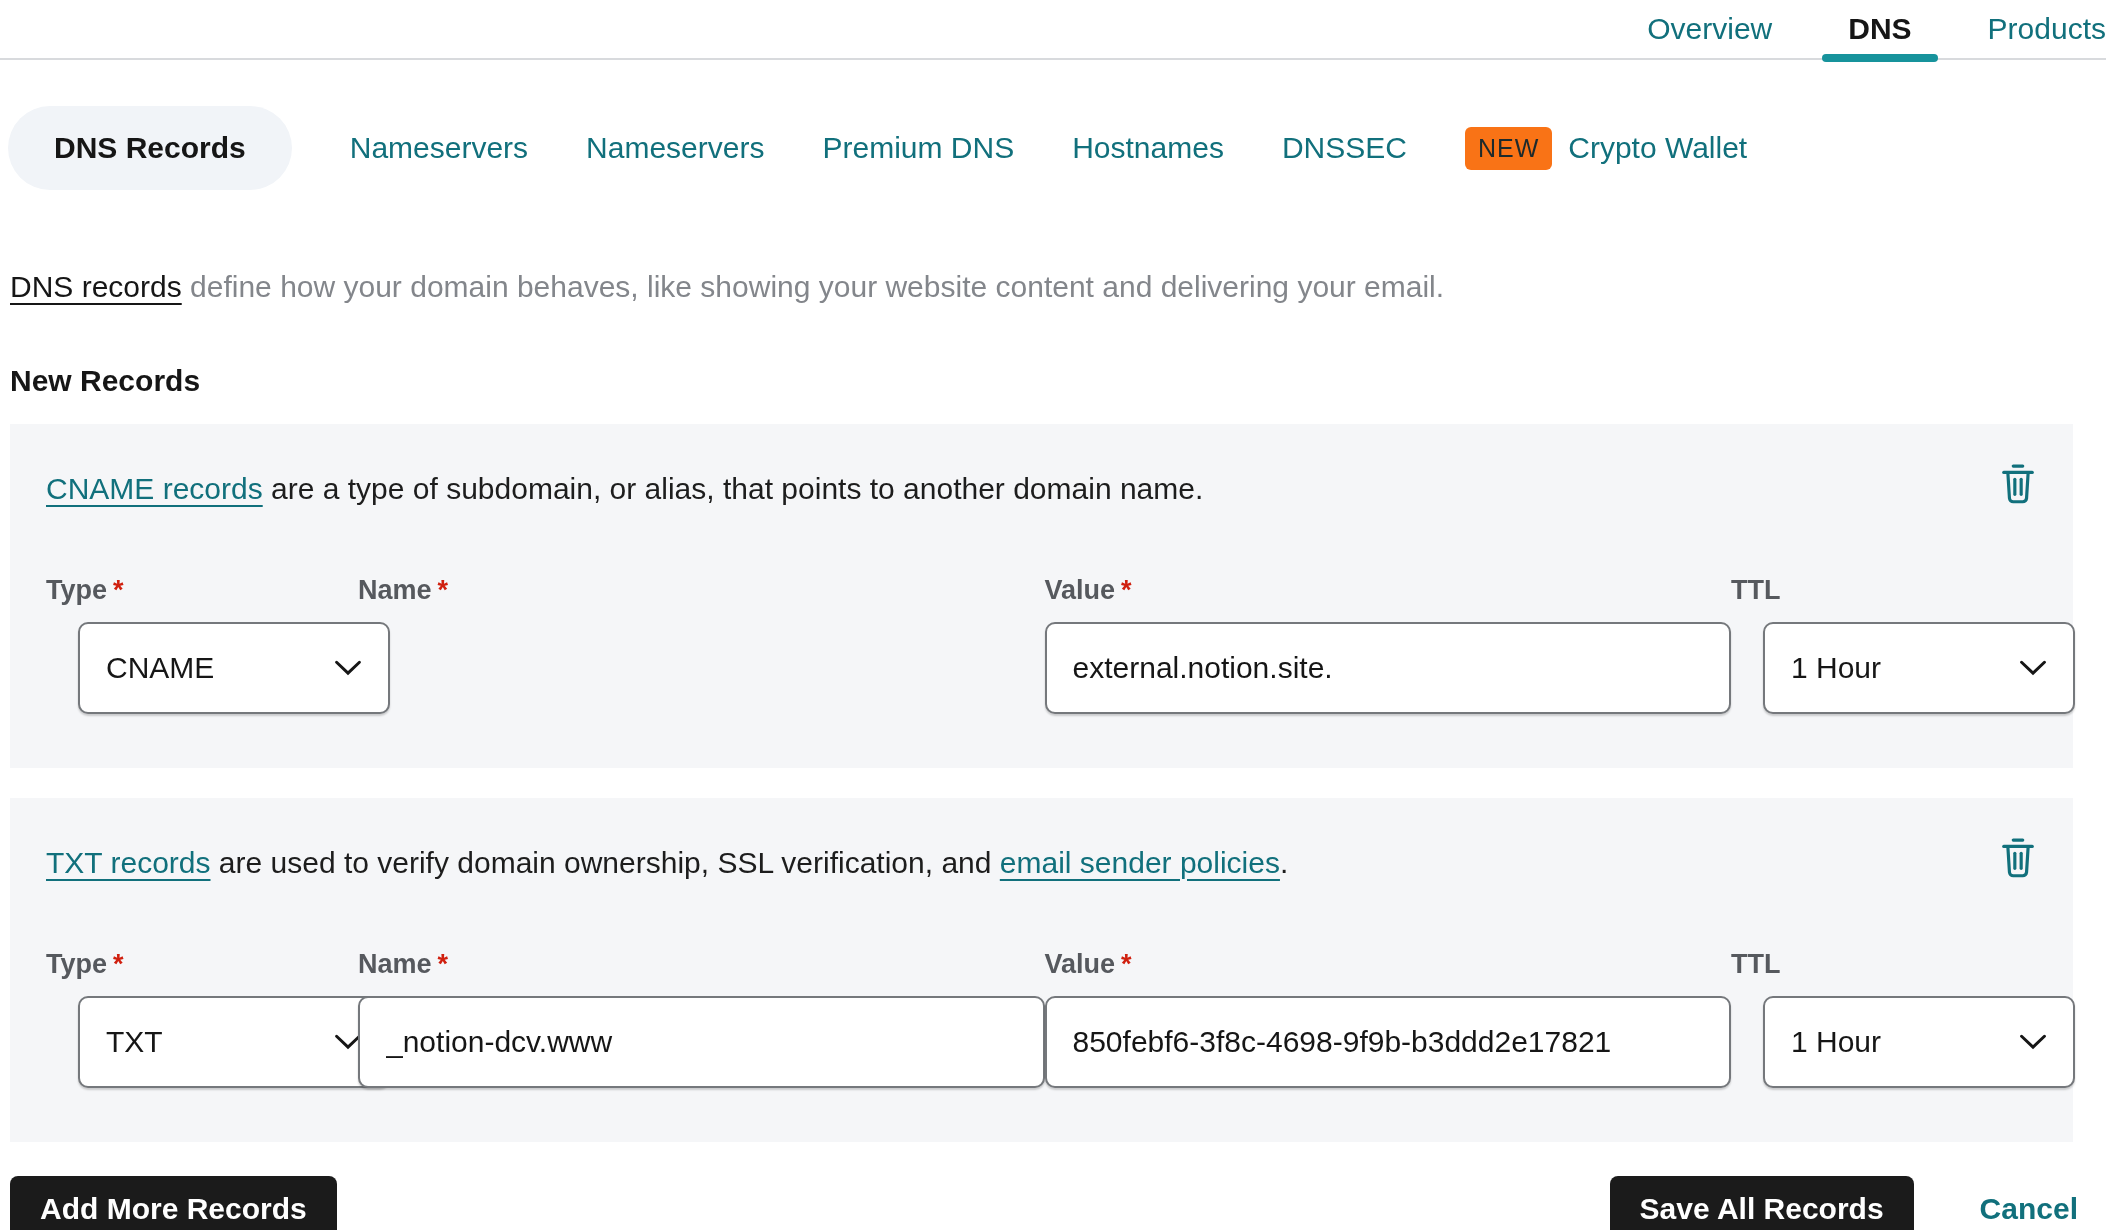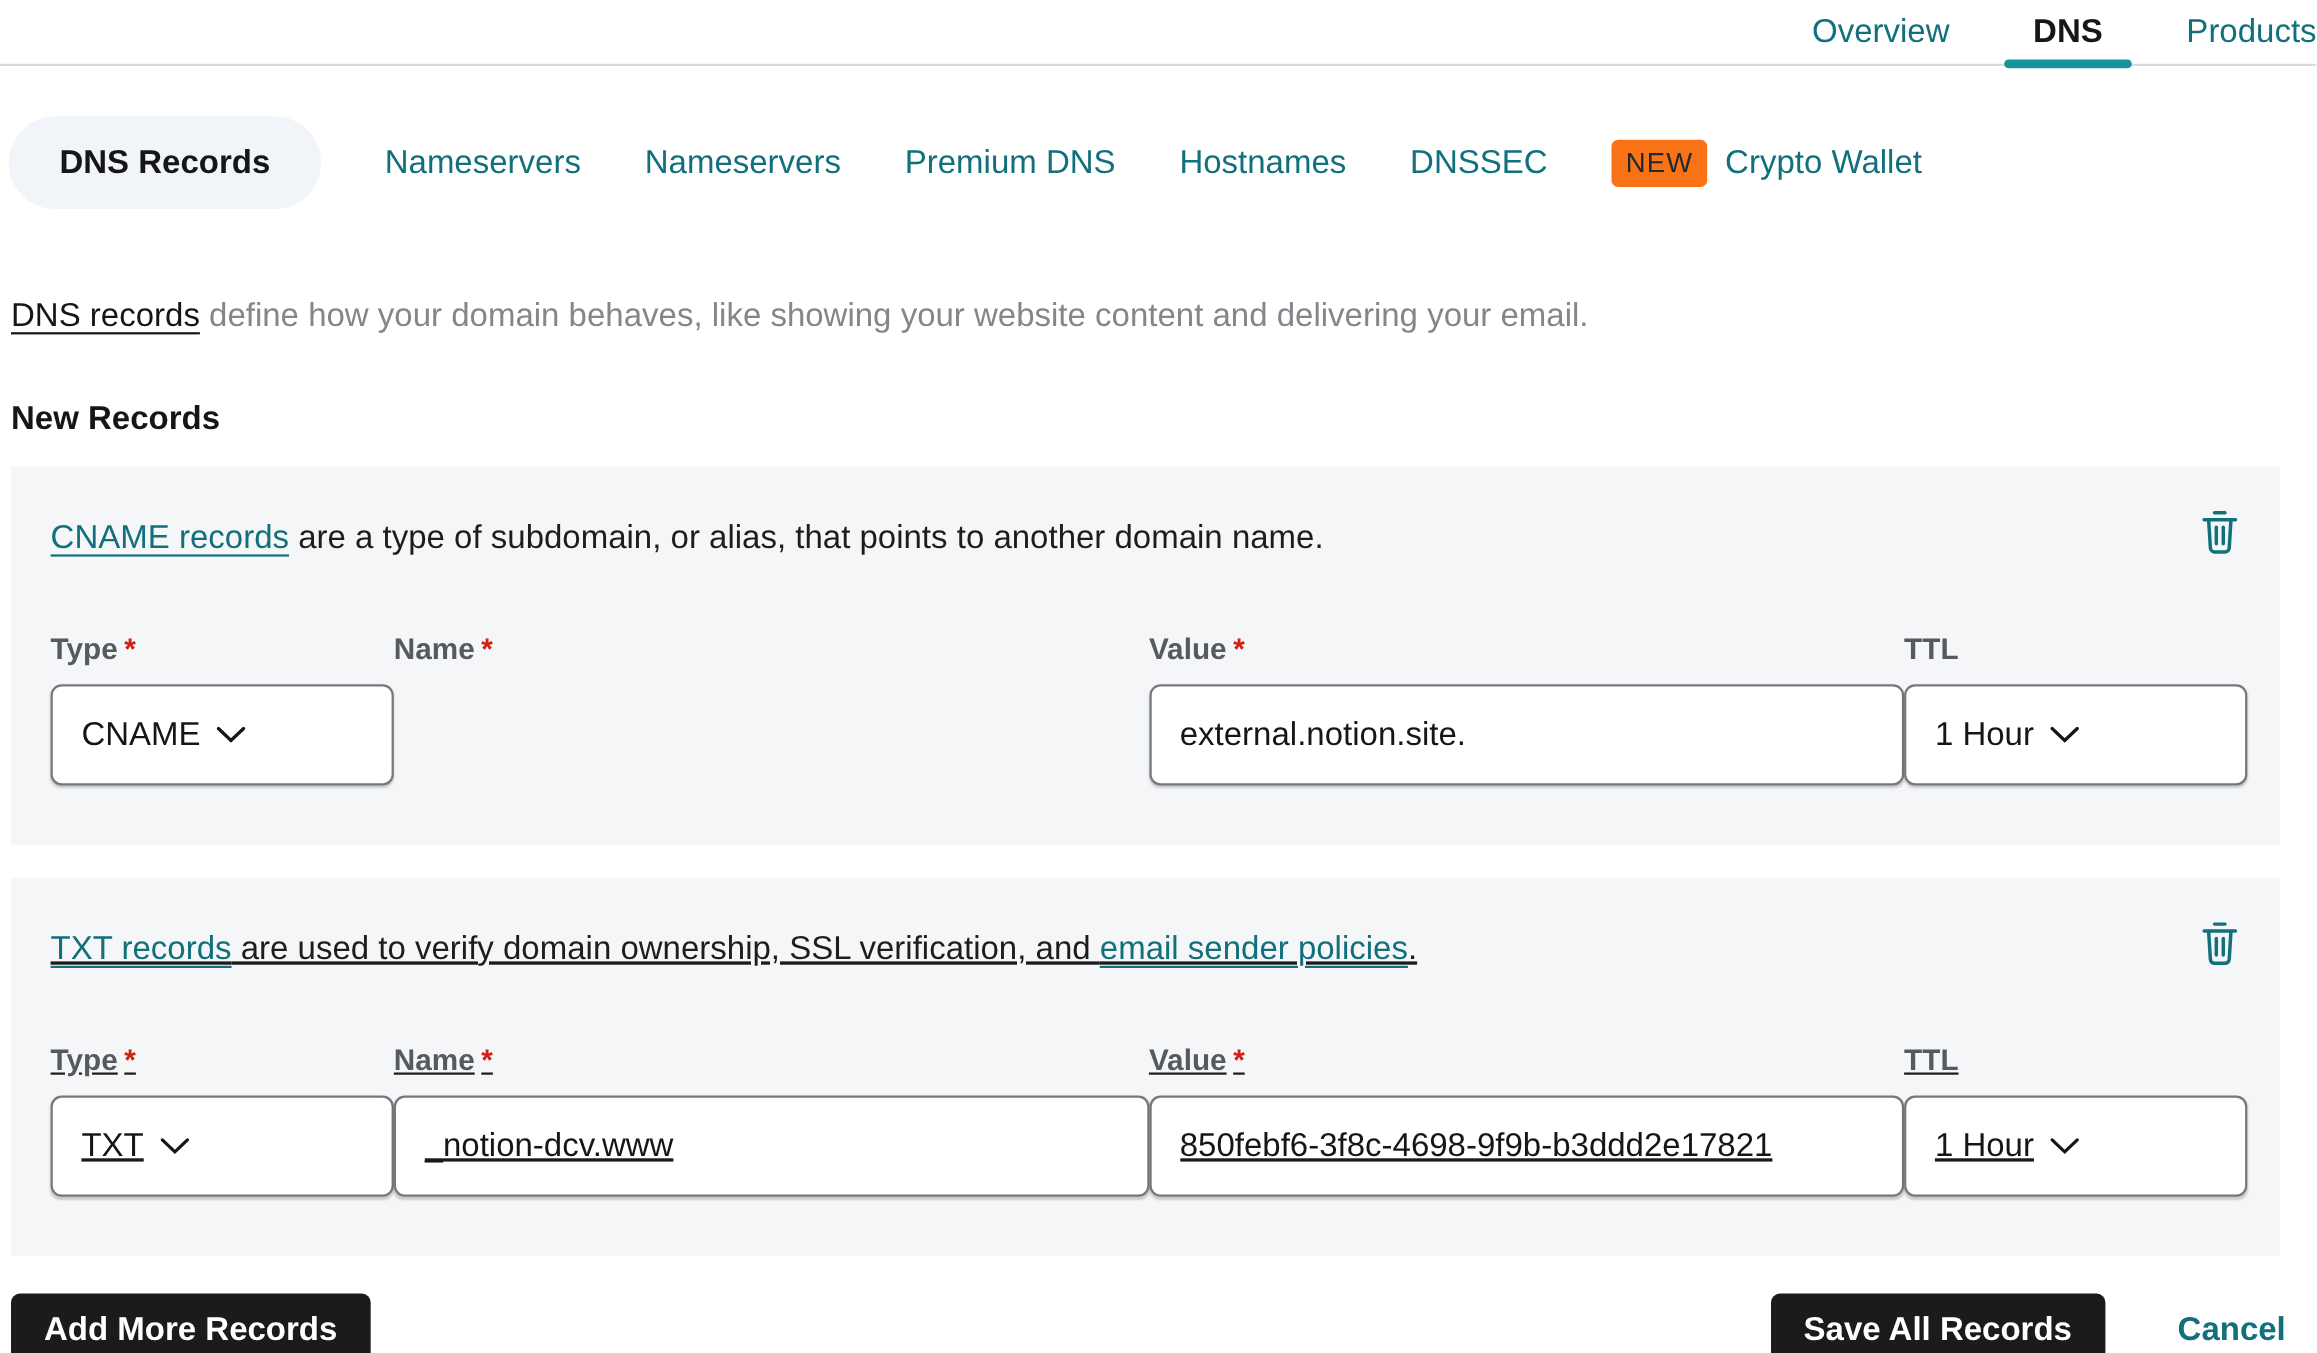--- a/index.html
+++ b/index.html
@@ -25,36 +25,36 @@
 
   
   .intro { margin:80px 0 0 10px; font-size:30px; color:#83868b; }
   .intro a { color:#161616; text-decoration:underline; text-underline-offset:6px;
     text-decoration-thickness:2px; cursor:pointer; }
 
   .section-heading { margin:60px 0 0 10px; font-size:30px; font-weight:700; color:#161616; }
 
   
   .card { margin:26px 33px 0 10px; background:#f5f6f8; padding:34px 30px 54px 36px; }
-  .card + .card { margin-top:30px;text-decoration:underline; }
+  .card + .card { margin-top:30px; }
   .card-head { display:flex; align-items:center; justify-content:space-between; }
   .card-desc { font-size:30px; color:#1d1d1d; padding-top:6px; }
   .card-desc a { color:#11707c; text-decoration:underline; text-underline-offset:6px;
     text-decoration-thickness:2px; cursor:pointer; }
   .trash-btn { background:none; border:none; cursor:pointer; padding:4px 6px; }
 
   .fields { display:grid; grid-template-columns:312px 1fr 1fr 312px; 
     margin-top:62px; }
   .field-label { display:block; font-size:27px; font-weight:700; color:#56595e;
     margin-bottom:16px; }
   .req { color:#d0200f; margin-left:6px; font-weight:700; }
   .control { height:92px; background:#ffffff; border:2.5px solid #75787c; border-radius:10px;
     display:flex; align-items:center; padding:0 26px; font-size:30px; color:#161616;
     box-shadow:0 2px 2px rgba(0,0,0,0.18); width:100%; }
-  .select { cursor:pointer; user-select:none; }
+  .select { justify-content:space-between; cursor:pointer; user-select:none;margin-left:32px; }
   input.control { font-family:"Liberation Sans", sans-serif; outline:none; }
   .chev { flex:0 0 auto; margin-left:14px; }
 
   
   .footer { display:flex; align-items:center; justify-content:space-between;
     margin:34px 28px 0 10px; }
   .footer-right { display:flex; align-items:center; }
   .btn { background:#1b1b1b; color:#ffffff; border:none; border-radius:8px; height:66px;
     padding:0 30px; font-size:30px; font-weight:700; cursor:pointer;
     font-family:"Liberation Sans", sans-serif; }

